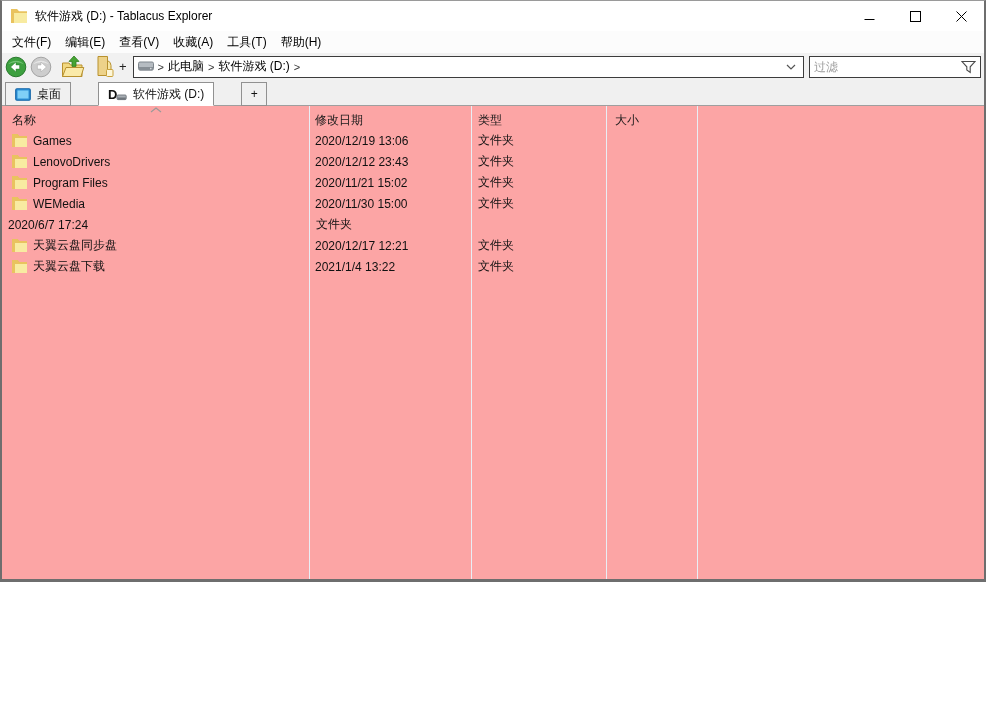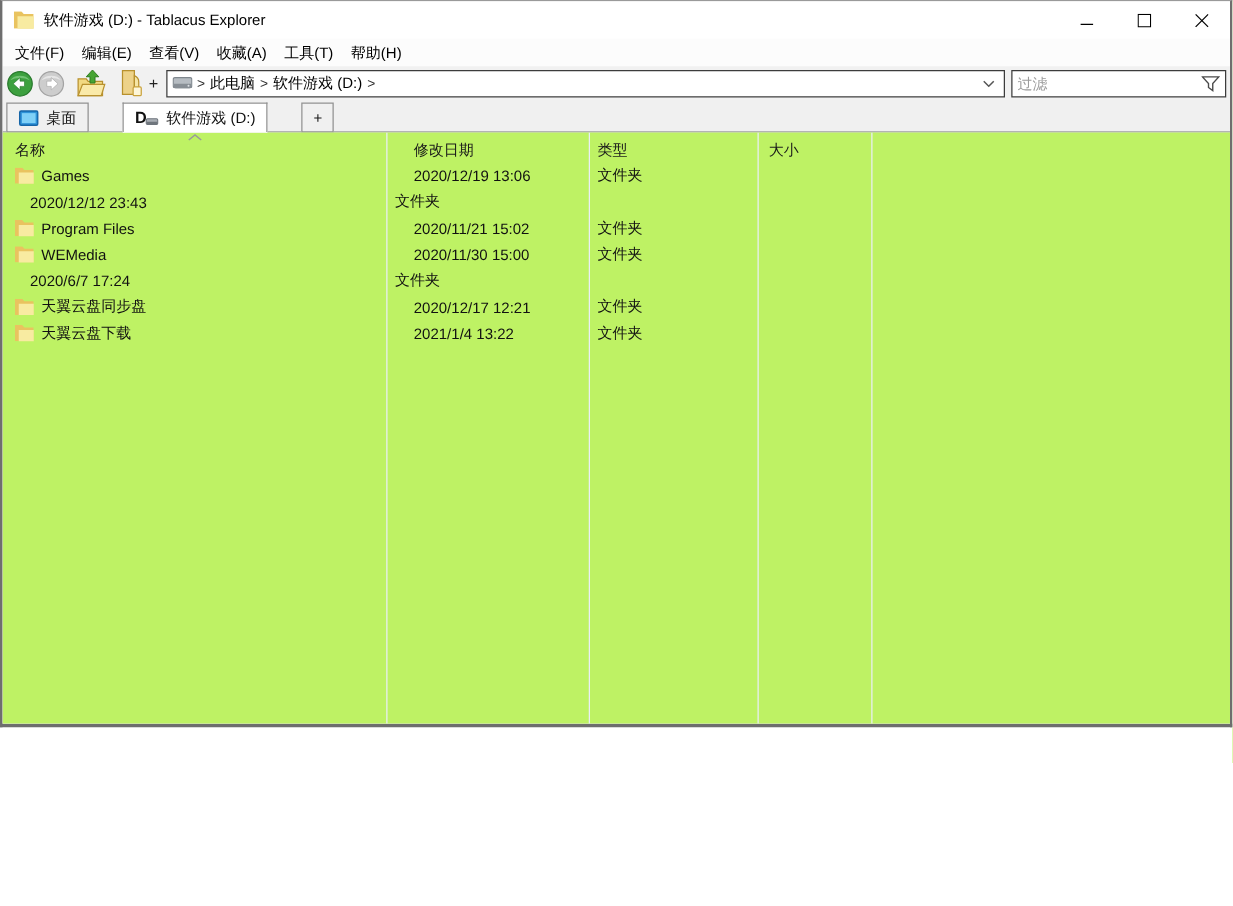--- a/index.html
+++ b/index.html
@@ -34,27 +34,27 @@
   .filter-input::placeholder { color:#9b9b9b; }
   .funnel { margin-right:4px; flex:0 0 auto; }
 
   
   .tabbar { height:26px; flex:0 0 auto; background:#f0f0f0; border-bottom:1px solid #9f9f9f; display:flex; align-items:flex-end; padding-left:3px;gap:24px; }
   .tab { height:24px; border:1px solid #919191; margin-bottom:-1px; margin-right:3px; display:flex; align-items:center; gap:6px; padding:0 9px; background:#f0f0f0; position:relative; white-space:nowrap; }
   .tab.active { background:#fff; border-bottom-color:#fff; z-index:2; }
   .tab-new { width:26px; justify-content:center; padding:0; }
 
   
-  .list { flex:1; position:relative; background:#bef264; overflow:hidden; }
+  .list { flex:1; position:relative; background:#fca5a5; overflow:hidden; }
   .colline { position:absolute; top:0; bottom:0; width:1px; background:#e9eef5; }
   .sort-caret { position:absolute; top:1px; left:148px; }
   .lheader { display:grid; grid-template-columns:307px 162px 135px 91px 1fr; height:24px; align-items:center; padding-top:5px; color:#1a1a1a; position:relative; }
   .row { display:grid; grid-template-columns:307px 162px 135px 91px 1fr; height:21px; align-items:center; position:relative; }
   .c-name { display:flex; align-items:center; gap:6px; padding-left:10px; overflow:hidden; }
-  .c-date { padding-left:22px; }
+  .c-date { padding-left:6px; }
   .c-type { padding-left:7px; }
   .c-size { padding-left:9px; }
   .nm { white-space:nowrap; }
 
   
   .ficon { width:15px; height:13px; position:relative; flex:0 0 auto; }
   .ficon::before { content:""; position:absolute; inset:0; background:#e9c35f;
     clip-path:polygon(0 0,38% 0,50% 16%,100% 16%,100% 100%,0 100%); }
   .ficon::after { content:""; position:absolute; left:2.5px; top:3.5px; right:0; bottom:0; background:#f8eba1; }
   .ficon-lg { width:16px; height:14px; }
@@ -197,20 +197,24 @@
       <div class="c-name">
           <span class="ficon"></span>
           <span class="nm">Games</span>
         </div>
       <div class="c-date">2020/12/19 13:06</div>
       <div class="c-type">文件夹</div>
       <div class="c-size"></div>
       <div></div>
     </div>
     <div class="row">
+      <div class="c-name">
+          <span class="ficon"></span>
+          <span class="nm">LenovoDrivers</span>
+        </div>
       <div class="c-date">2020/12/12 23:43</div>
       <div class="c-type">文件夹</div>
       <div class="c-size"></div>
       <div></div>
     </div>
     <div class="row">
       <div class="c-name">
           <span class="ficon"></span>
           <span class="nm">Program Files</span>
         </div>

